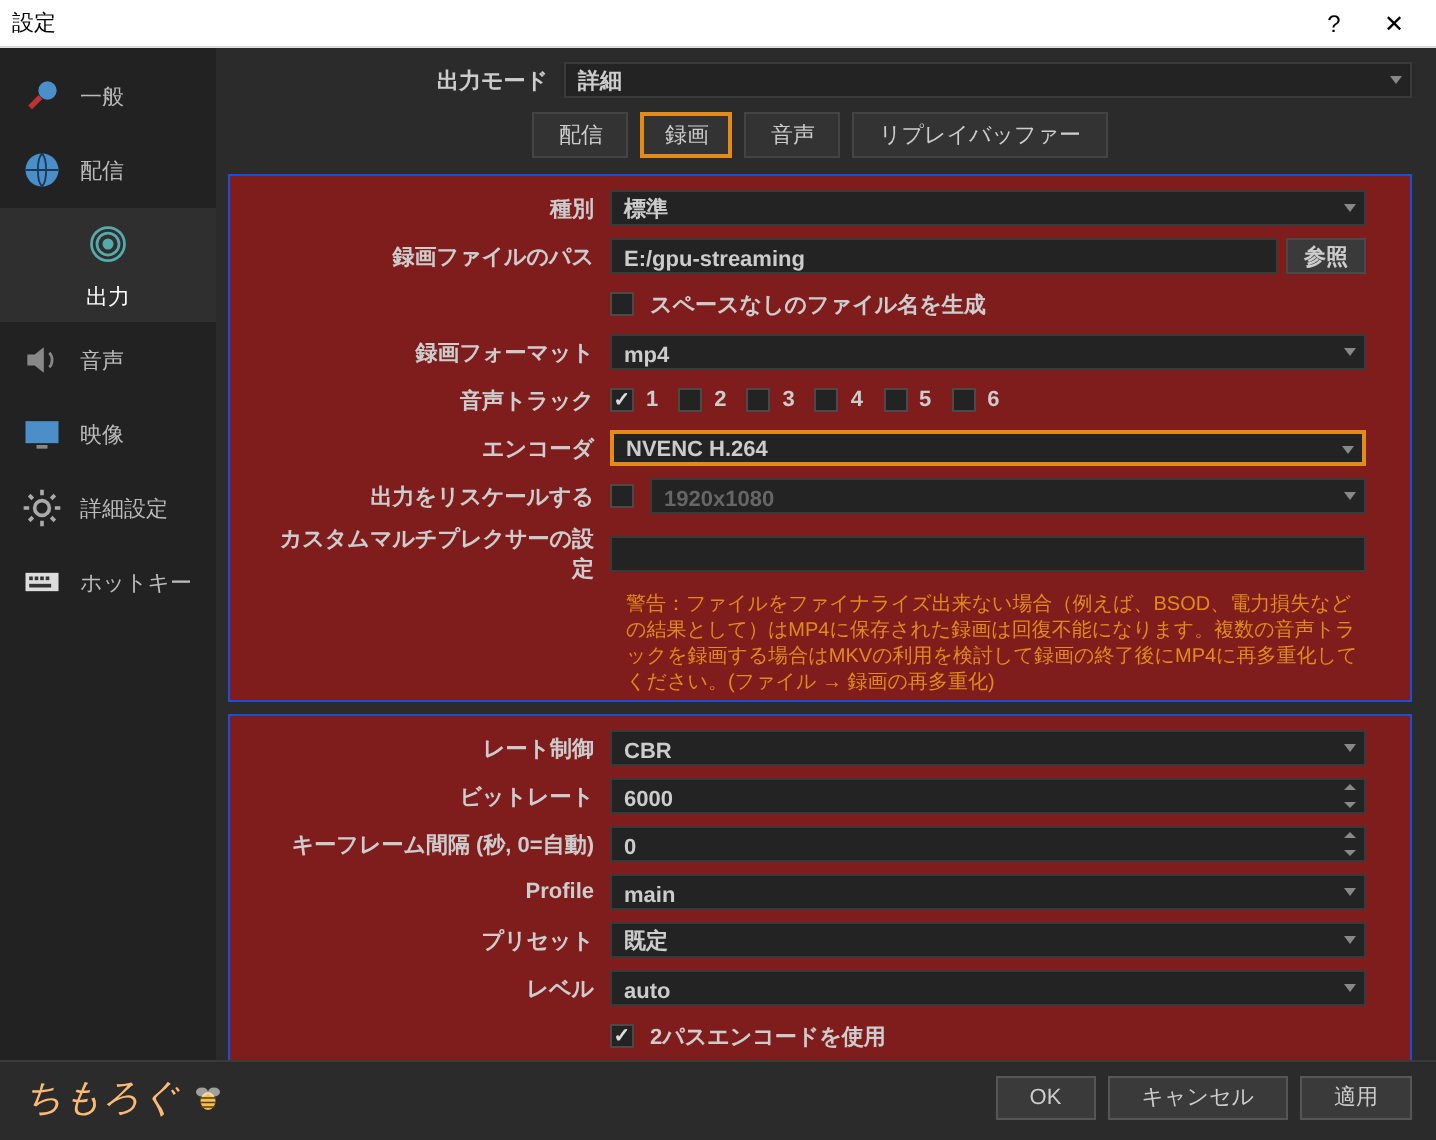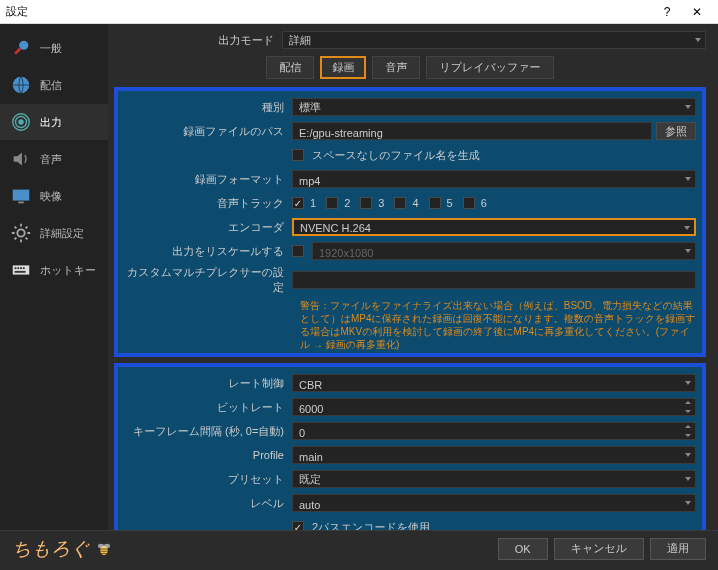--- a/index.html
+++ b/index.html
@@ -19,28 +19,28 @@
 .titlebar .tb-btn { width: 30px; text-align: center; font-size: 12px; }
 .main { display: flex; height: 506px; }
 .sidebar {
   width: 108px; background: #222; padding: 6px 0;
   display: flex; flex-direction: column; gap: 1px;
 }
 .side-item {
   display: flex; align-items: center; gap: 6px;
   padding: 5px 8px; color: #bbb; cursor: default;
 }
-.side-item.active { background: #2f2f2f; color: #fff; }
+.side-item.active { background: #2f2f2f; color: #fff; flex-direction: column; }
 .side-icon { width: 26px; height: 26px; display: flex; align-items: center; justify-content: center; }
 .side-icon svg { width: 22px; height: 22px; }
 .content {
   flex: 1; padding: 6px 12px 6px 6px; overflow: hidden;
   background: #2b2b2b;
 }
-.row { display: flex; align-items: center; margin-bottom: 4px; min-height: 20px; }
+.row { display: flex; align-items: center; margin-bottom: 4px; min-height: 20px; font-weight: bold; }
 .label { width: 168px; text-align: right; padding-right: 8px; font-size: 11px; color: #ccc; }
 .field { flex: 1; display: flex; align-items: center; gap: 4px; }
 .select, .input, .spin {
   flex: 1; height: 18px; background: #232323; border: 1px solid #3a3a3a;
   color: #ccc; font-size: 11px; padding: 0 6px; display: flex; align-items: flex-end;
   position: relative;
 }
 .select.disabled, .input.disabled { color: #666; }
 .select::after {
   content: ""; position: absolute; right: 4px; top: 6px;
@@ -70,22 +70,22 @@
 .track-group { display: flex; gap: 10px; align-items: center; }
 .track-item { display: flex; align-items: center; gap: 2px; }
 .highlight { border: 2px solid #e08b1a; }
 .tabs { display: flex; gap: 6px; justify-content: center; margin: 6px 0 8px; }
 .tab {
   padding: 3px 12px; background: #333; border: 1px solid #444;
   font-size: 11px; color: #ccc;
 }
 .tab.highlight { border: 2px solid #e08b1a; padding: 2px 10px; }
 .section {
-  border: 4px solid #1d4ed8; padding: 6px 6px 2px; margin-bottom: 6px;
-  background: #0c4a6e;
+  border: 1px solid #1d4ed8; padding: 6px 22px 2px; margin-bottom: 6px;
+  background: #7f1d1d;
 }
 .warning {
   color: #e08b1a; font-size: 10px; padding: 0 0 0 176px; line-height: 1.3;
   margin-top: 2px;
 }
 .footer {
   height: 36px; background: #2b2b2b; border-top: 1px solid #3a3a3a;
   display: flex; align-items: center; justify-content: space-between; padding: 0 12px;
 }
 .logo { display: flex; align-items: center; gap: 5px; color: #fdba74; font-size: 19px; font-style: italic; }

